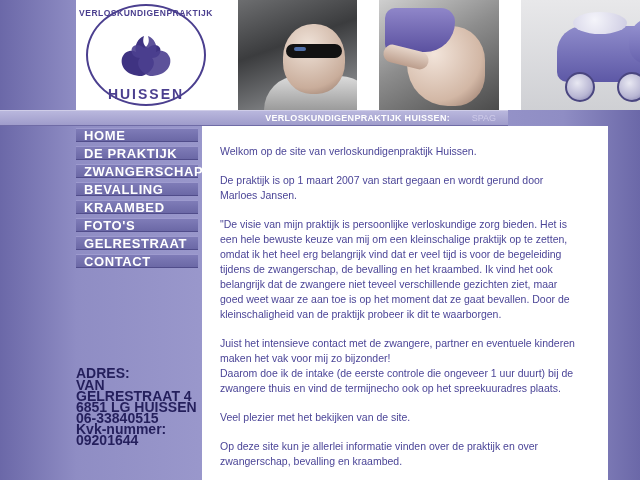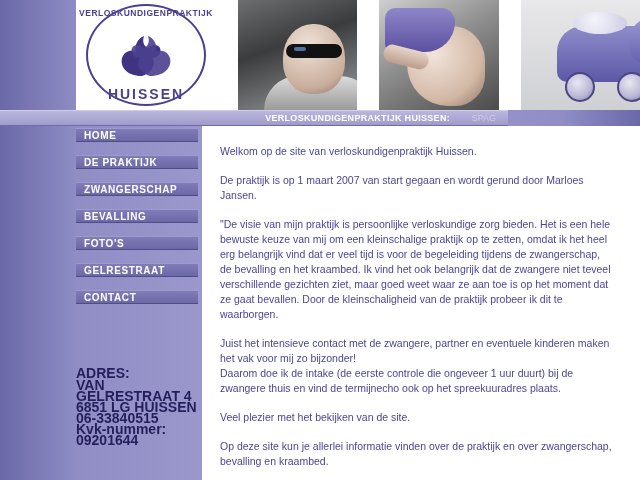--- a/index.html
+++ b/index.html
@@ -168,26 +168,26 @@
   }
 
   
   .nav {
     position: absolute;
     left: 76px; top: 128px;
     width: 122px;
   }
   .nav-item {
     height: 14px;
-    margin-bottom: 13px;
+    margin-bottom: 4px;
     background: linear-gradient(#7f7cb8,#6b68a6);
     border-top: 1px solid #9d9ace;
     border-bottom: 1px solid #504c8a;
     color: #ffffff;
-    font-size: 10px;
+    font-size: 13px;
     font-weight: bold;
     letter-spacing: 0.6px;
     display: flex;
     align-items: center;
     padding-left: 8px;
     cursor: pointer;
   }
 
   
   .address {
@@ -198,21 +198,21 @@
     font-size: 14px;
     line-height: 11px;
     font-weight: bold;
   }
   .address .head { margin-bottom: 1px; }
 
   
   .content {
     position: absolute;
     left: 202px; top: 126px;
-    width: 438px; height: 354px;
+    width: 406px; height: 354px;
     background: #ffffff;
     padding: 18px 26px 0 18px;
     overflow: hidden;
   }
   .content p {
     margin: 0 0 14px 0;
     color: #4b4597;
     font-size: 10.5px;
     line-height: 15px;
   }
@@ -266,20 +266,23 @@
       <span>HOME</span>
     </div>
     <div class="nav-item">
       <span>DE PRAKTIJK</span>
     </div>
     <div class="nav-item">
       <span>ZWANGERSCHAP</span>
     </div>
     <div class="nav-item">
       <span>BEVALLING</span>
+    </div>
+    <div class="nav-item">
+      <span>KRAAMBED</span>
     </div>
     <div class="nav-item">
       <span>FOTO'S</span>
     </div>
     <div class="nav-item">
       <span>GELRESTRAAT</span>
     </div>
     <div class="nav-item">
       <span>CONTACT</span>
     </div>

